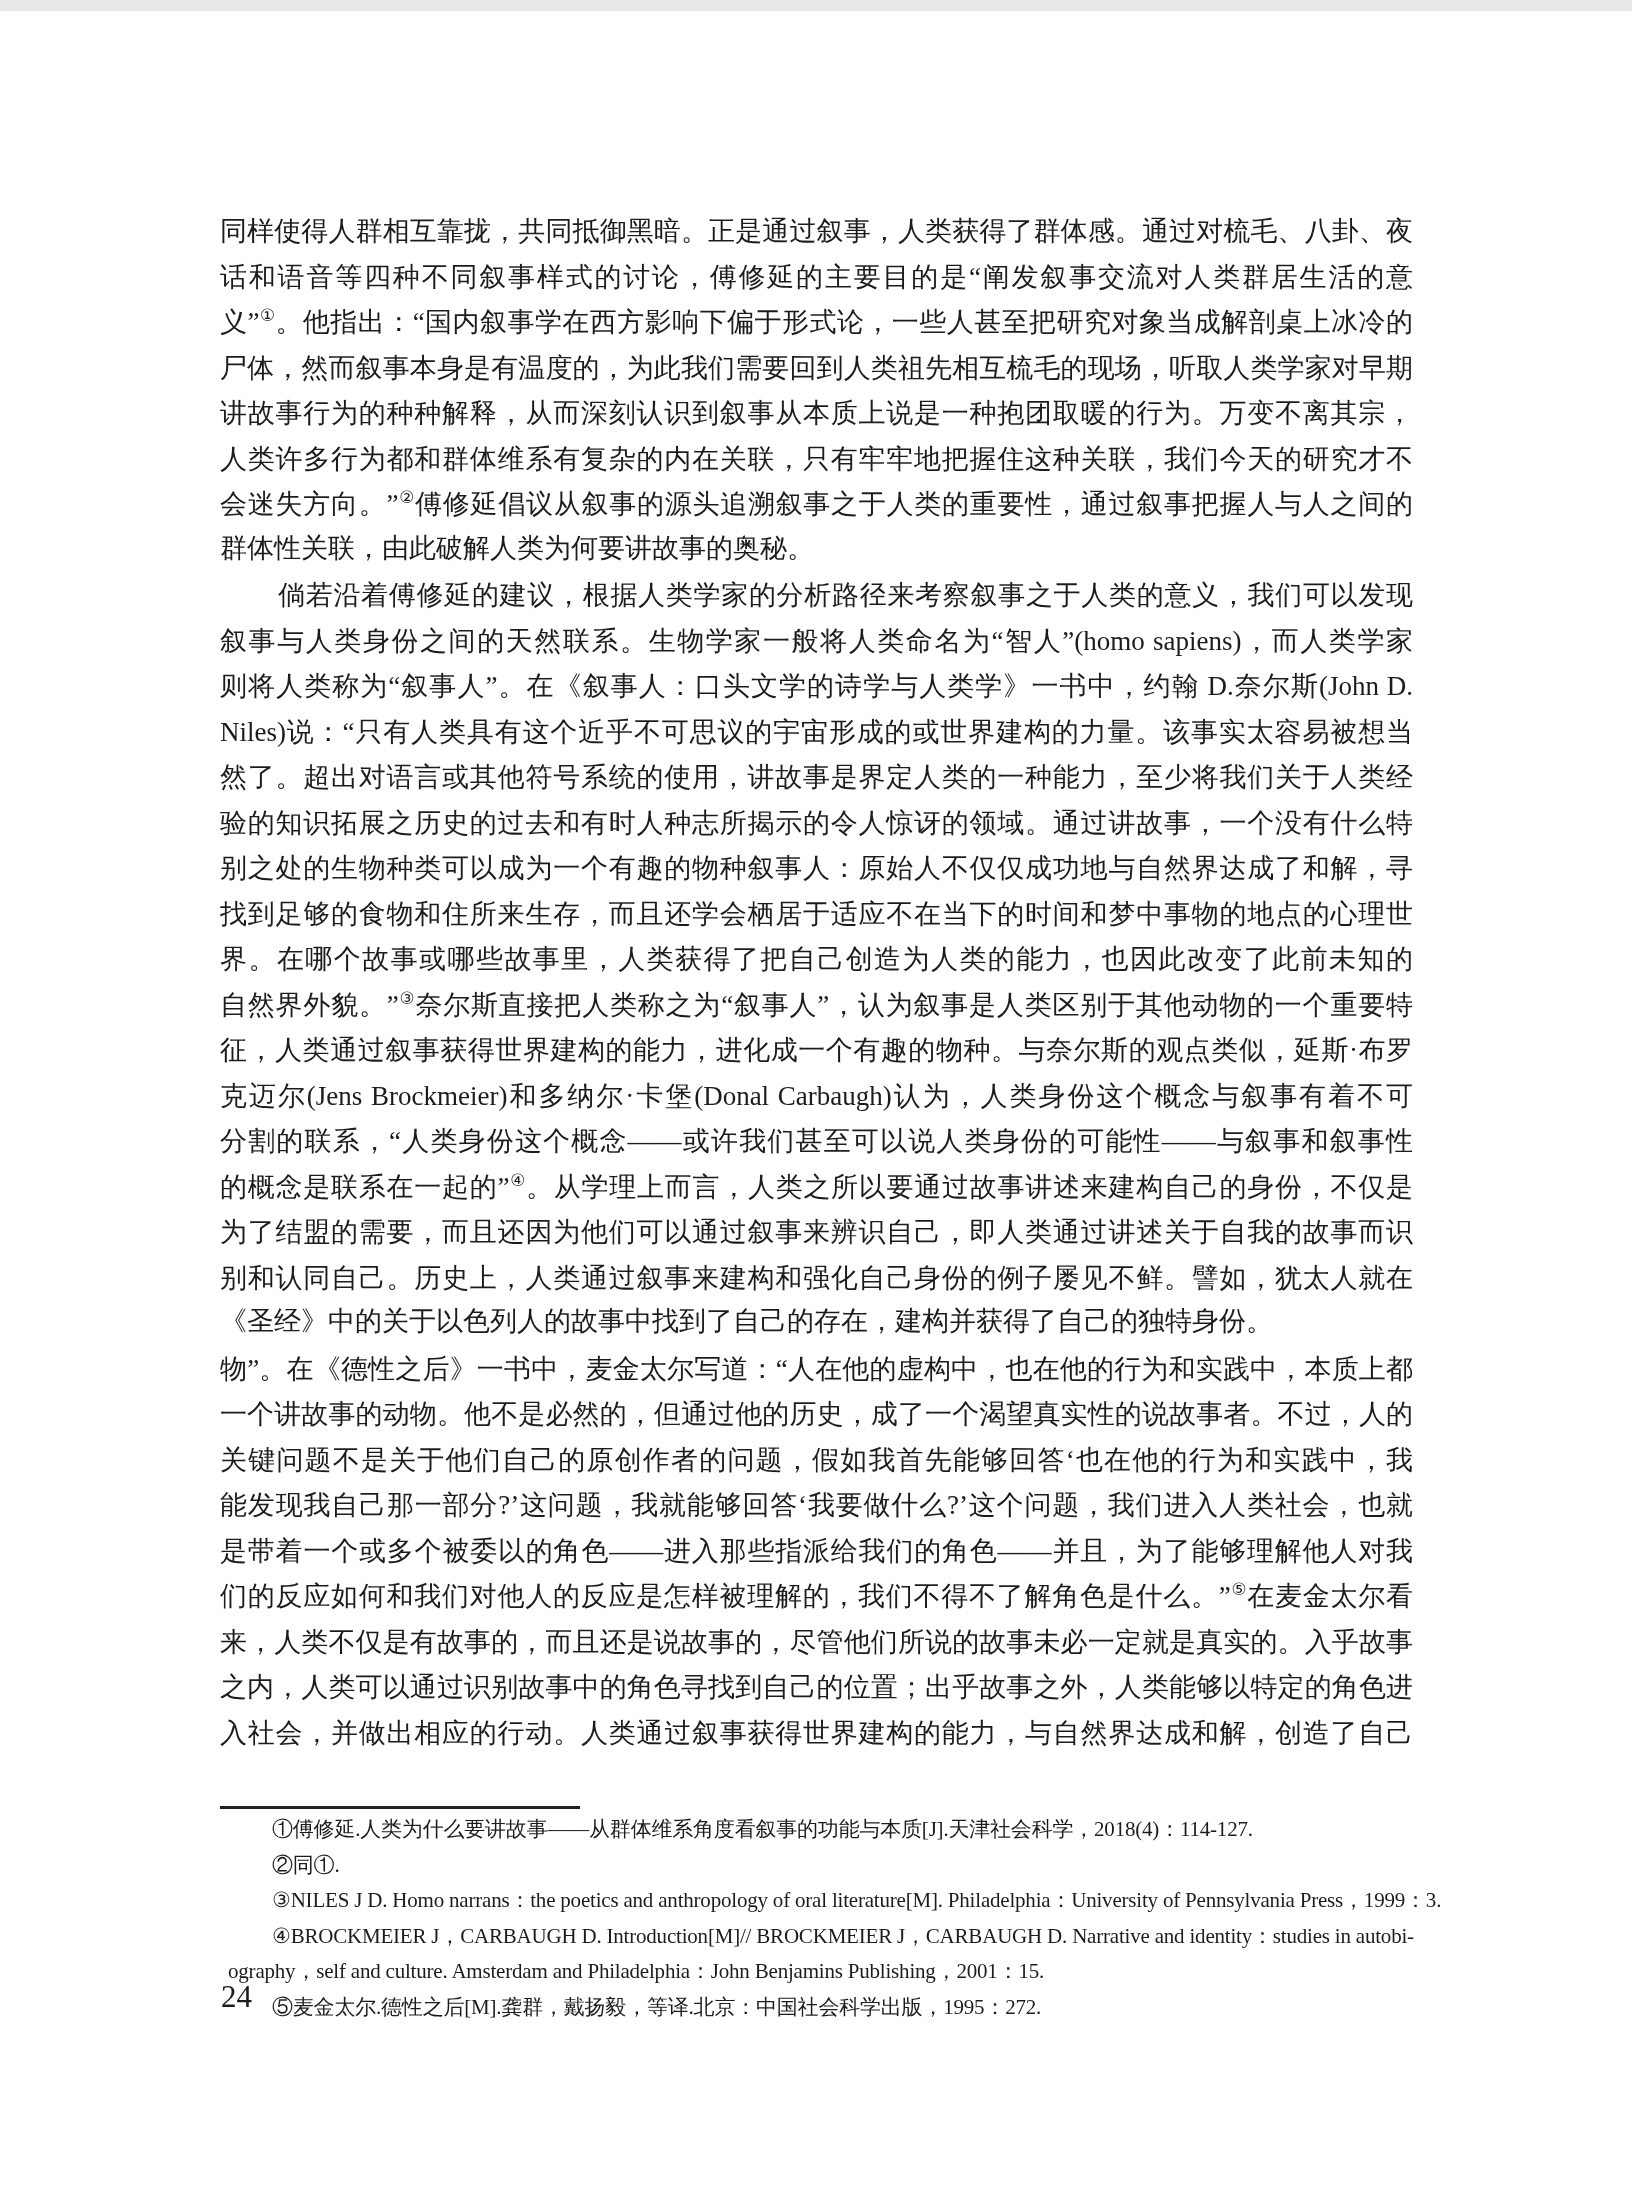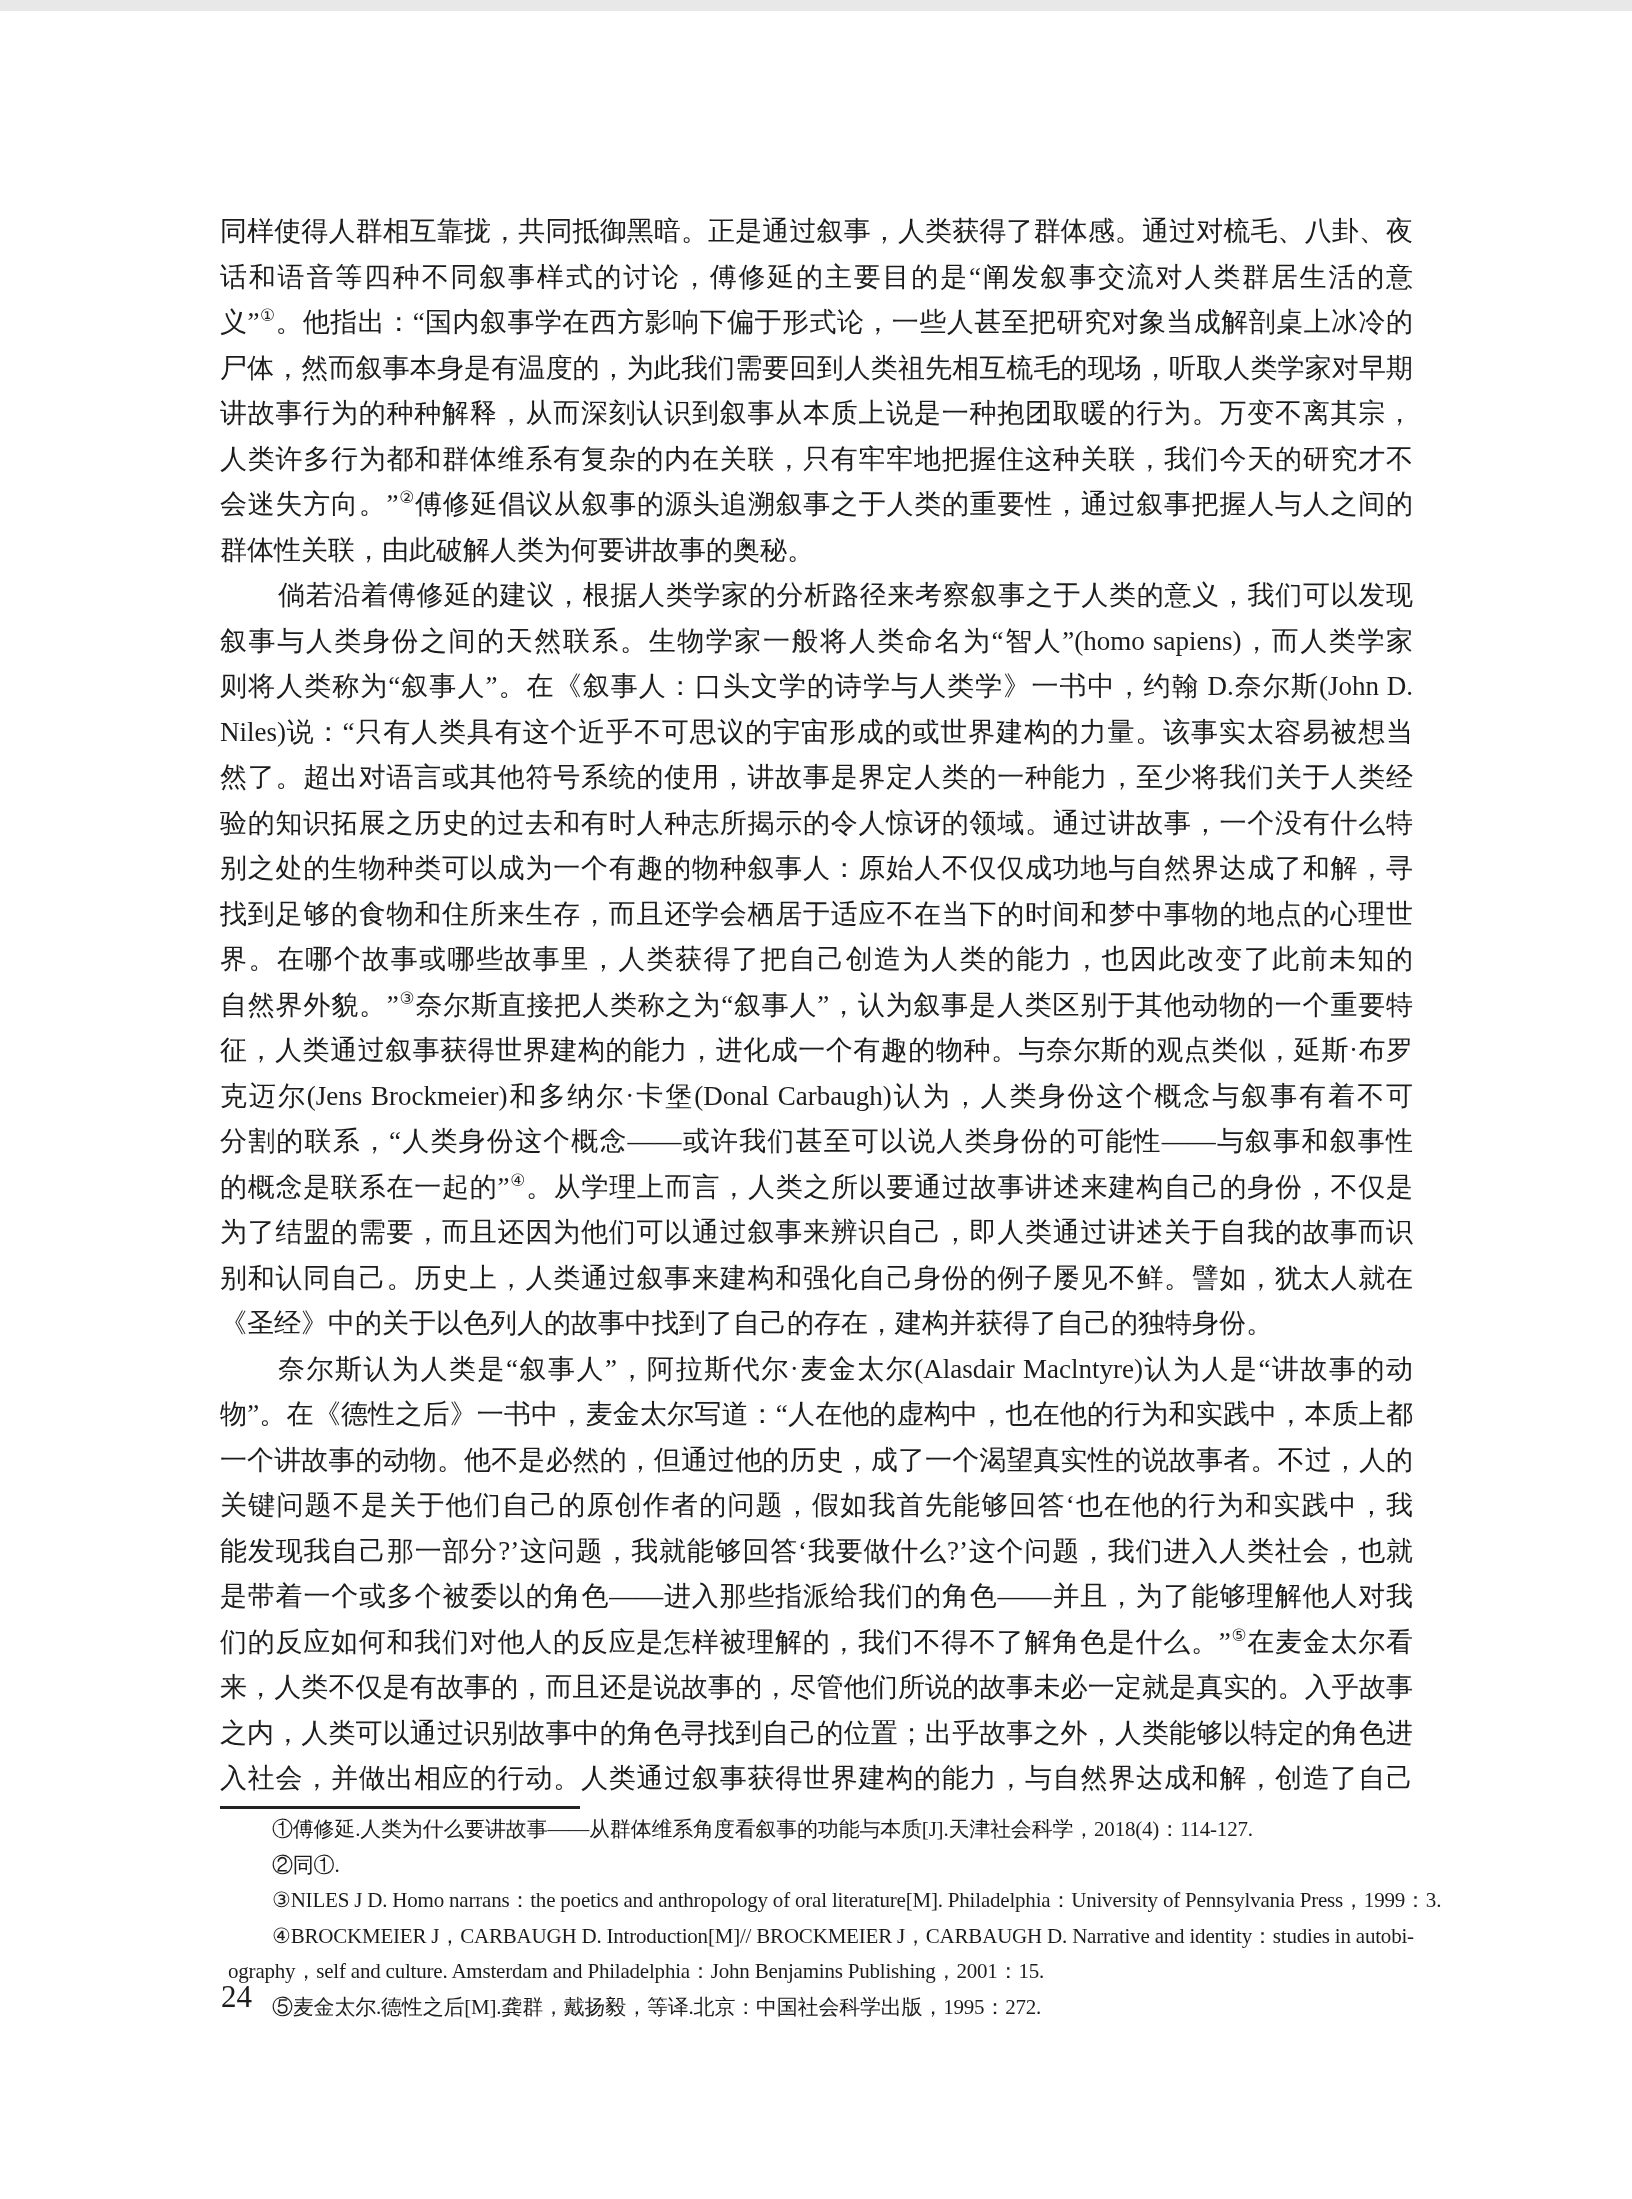--- a/index.html
+++ b/index.html
@@ -23,21 +23,21 @@
   .body-line {
     height: 45.5px;
     line-height: 45.5px;
     font-size: 27px;
     text-align: justify;
     text-align-last: justify;
     text-justify: inter-character;
     overflow: hidden;
   }
   .body-line.indent { padding-left: 58px; }
-  .body-line.short { text-align-last: left; }
+  .body-line.short { text-align-last: left; font-family: Liberation Mono, monospace; }
   sup.fnref {
     font-size: 0.62em;
     vertical-align: super;
     line-height: 0;
     font-family: "DejaVu Sans", "Liberation Serif", serif;
   }
   .fn-rule {
     position: absolute;
     left: 220px;
     top: 1795px;
@@ -89,21 +89,20 @@
       <div class="body-line">找到足够的食物和住所来生存，而且还学会栖居于适应不在当下的时间和梦中事物的地点的心理世</div>
       <div class="body-line">界。在哪个故事或哪些故事里，人类获得了把自己创造为人类的能力，也因此改变了此前未知的</div>
       <div class="body-line">自然界外貌。”<sup class="fnref">③</sup>奈尔斯直接把人类称之为“叙事人”，认为叙事是人类区别于其他动物的一个重要特</div>
       <div class="body-line">征，人类通过叙事获得世界建构的能力，进化成一个有趣的物种。与奈尔斯的观点类似，延斯·布罗</div>
       <div class="body-line">克迈尔(Jens Brockmeier)和多纳尔·卡堡(Donal Carbaugh)认为，人类身份这个概念与叙事有着不可</div>
       <div class="body-line">分割的联系，“人类身份这个概念——或许我们甚至可以说人类身份的可能性——与叙事和叙事性</div>
       <div class="body-line">的概念是联系在一起的”<sup class="fnref">④</sup>。从学理上而言，人类之所以要通过故事讲述来建构自己的身份，不仅是</div>
       <div class="body-line">为了结盟的需要，而且还因为他们可以通过叙事来辨识自己，即人类通过讲述关于自我的故事而识</div>
       <div class="body-line">别和认同自己。历史上，人类通过叙事来建构和强化自己身份的例子屡见不鲜。譬如，犹太人就在</div>
       <div class="body-line short">《圣经》中的关于以色列人的故事中找到了自己的存在，建构并获得了自己的独特身份。</div>
-      <div class="body-line indent">奈尔斯认为人类是“叙事人”，阿拉斯代尔·麦金太尔(Alasdair Maclntyre)认为人是“讲故事的动</div>
       <div class="body-line">物”。在《德性之后》一书中，麦金太尔写道：“人在他的虚构中，也在他的行为和实践中，本质上都是</div>
       <div class="body-line">一个讲故事的动物。他不是必然的，但通过他的历史，成了一个渴望真实性的说故事者。不过，人的</div>
       <div class="body-line">关键问题不是关于他们自己的原创作者的问题，假如我首先能够回答‘也在他的行为和实践中，我</div>
       <div class="body-line">能发现我自己那一部分?’这问题，我就能够回答‘我要做什么?’这个问题，我们进入人类社会，也就</div>
       <div class="body-line">是带着一个或多个被委以的角色——进入那些指派给我们的角色——并且，为了能够理解他人对我</div>
       <div class="body-line">们的反应如何和我们对他人的反应是怎样被理解的，我们不得不了解角色是什么。”<sup class="fnref">⑤</sup>在麦金太尔看</div>
       <div class="body-line">来，人类不仅是有故事的，而且还是说故事的，尽管他们所说的故事未必一定就是真实的。入乎故事</div>
       <div class="body-line">之内，人类可以通过识别故事中的角色寻找到自己的位置；出乎故事之外，人类能够以特定的角色进</div>
       <div class="body-line">入社会，并做出相应的行动。人类通过叙事获得世界建构的能力，与自然界达成和解，创造了自己</div>
     </section>

